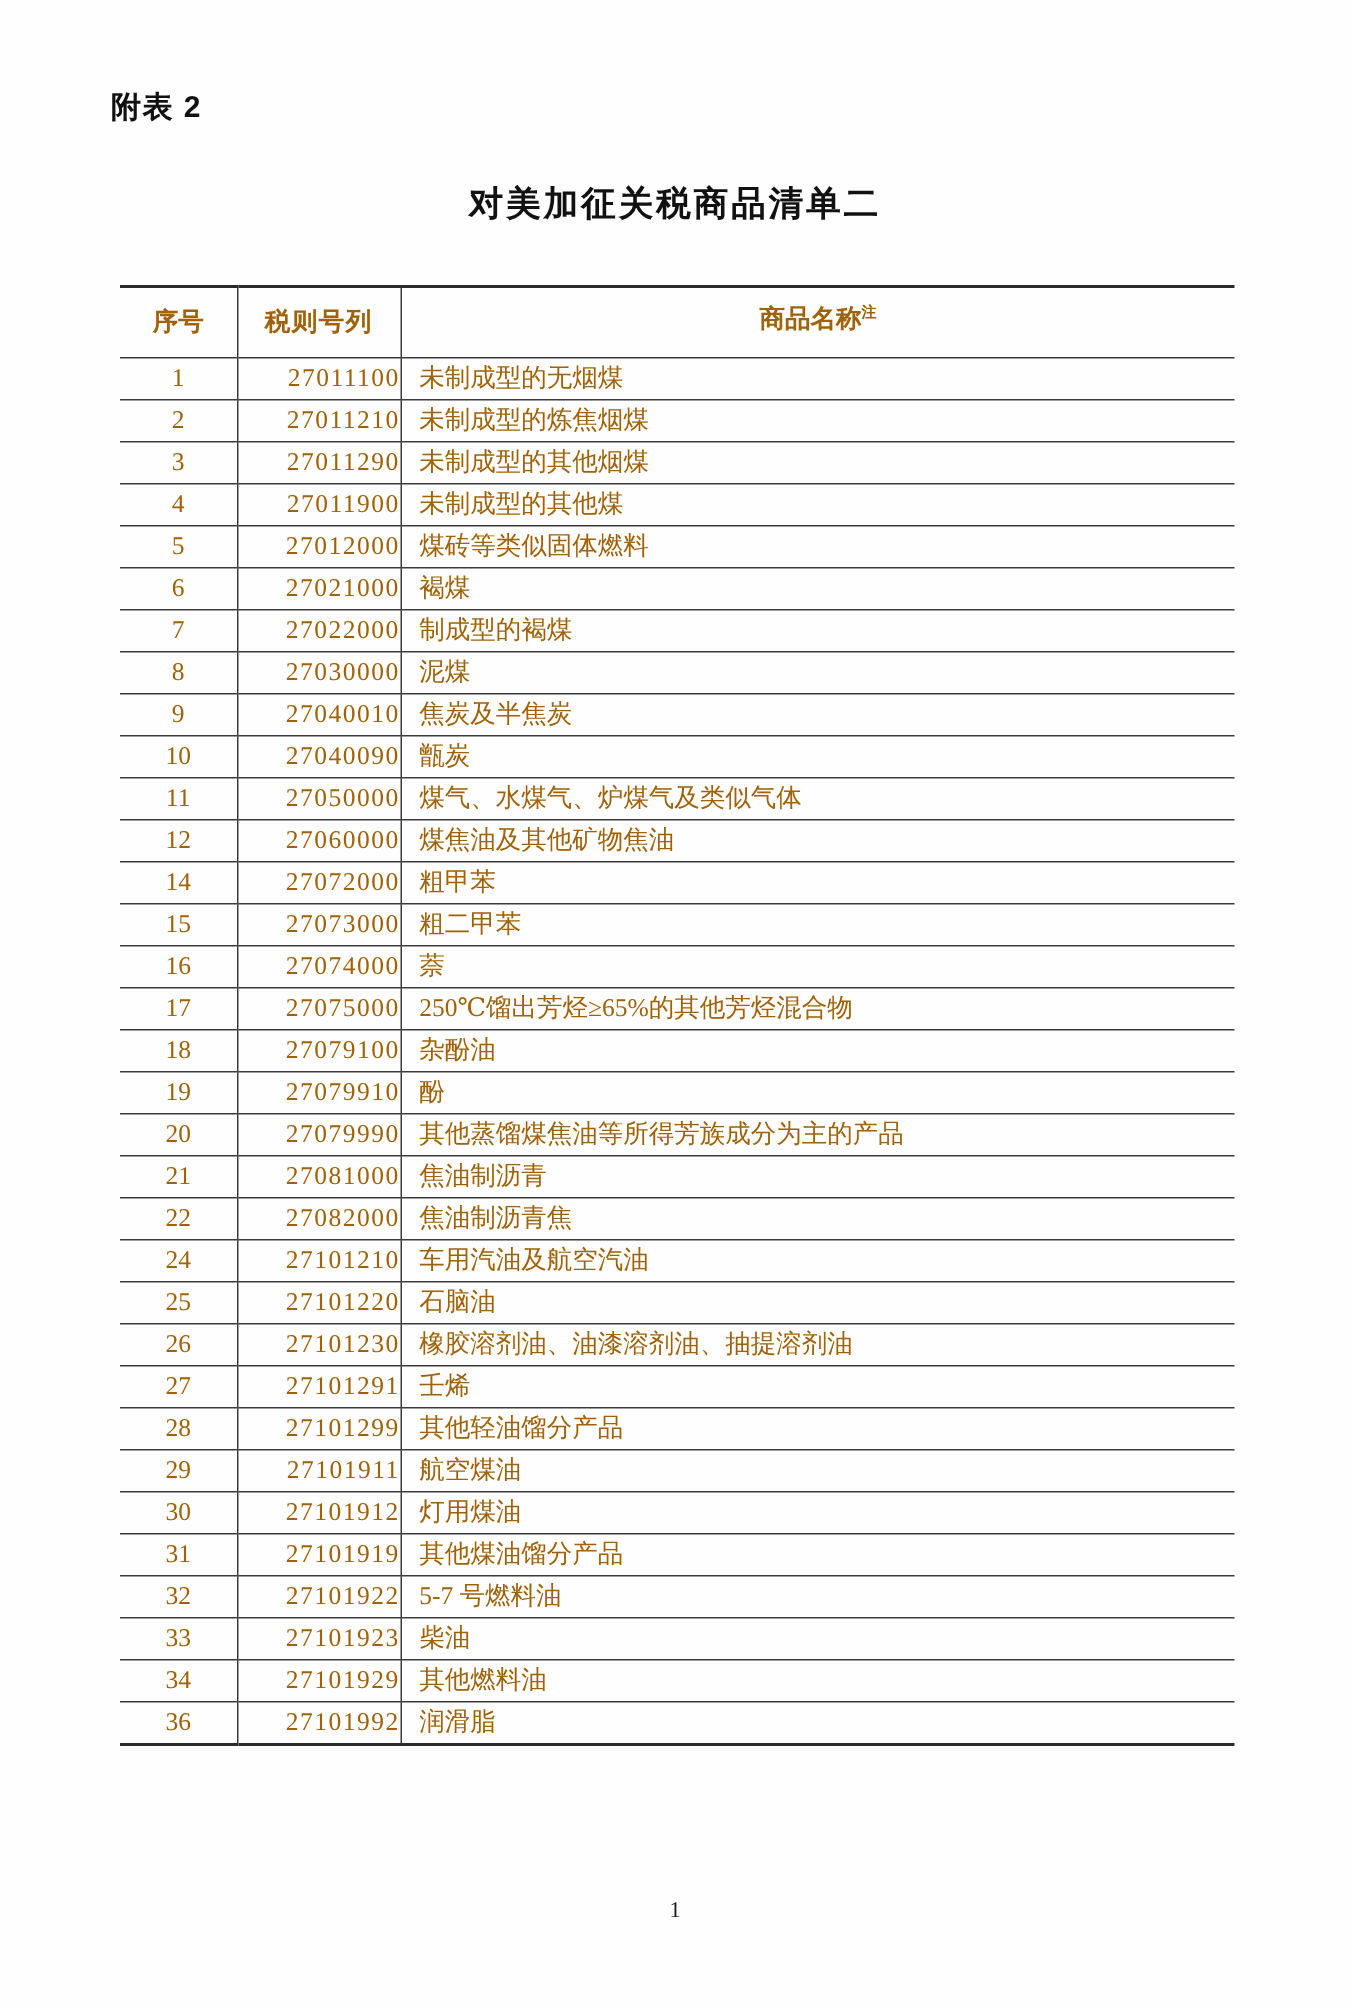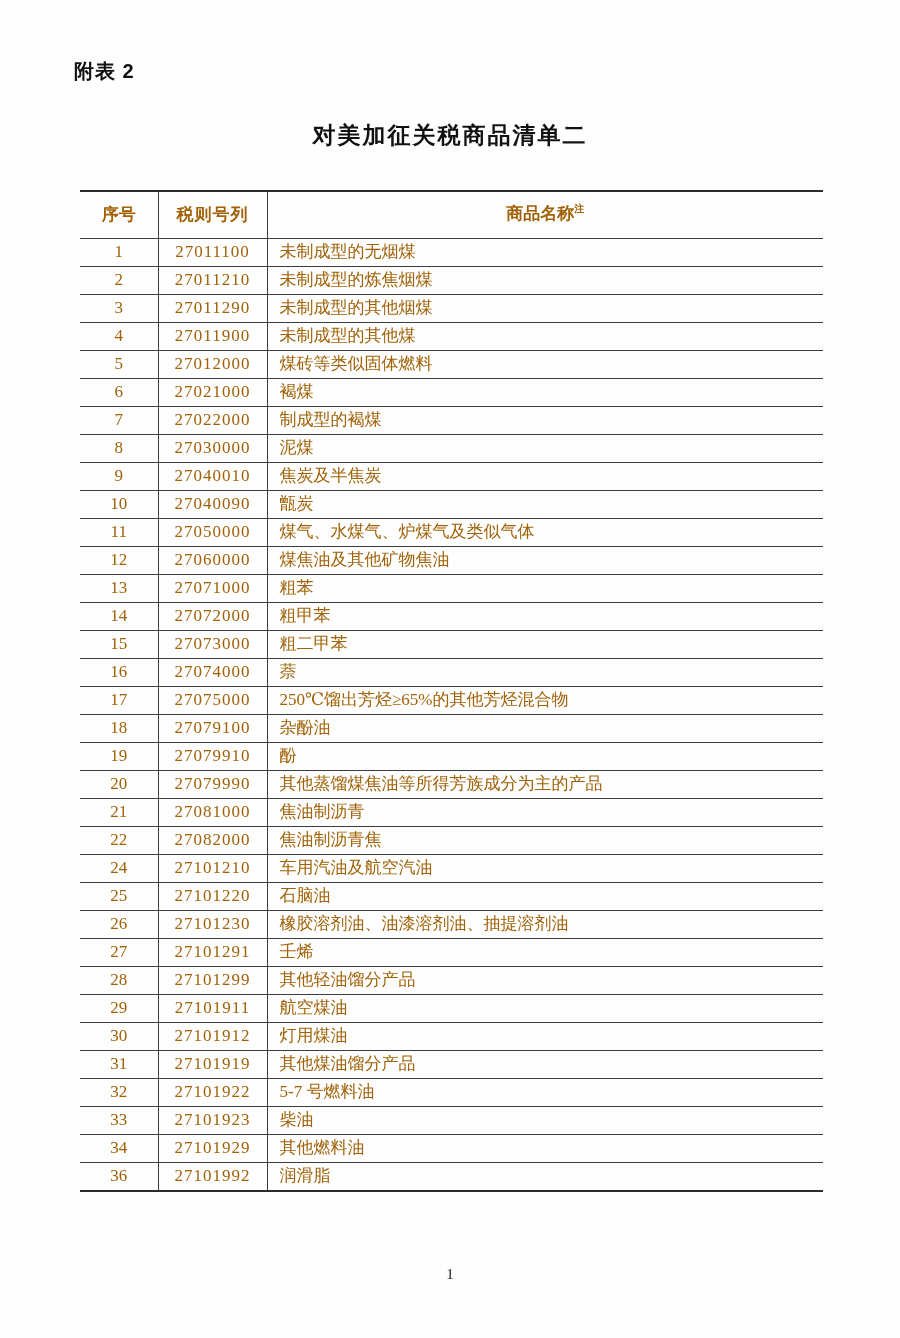--- a/index.html
+++ b/index.html
@@ -59,21 +59,21 @@
   table.tariff thead th {
     border-top: 2px solid #2b2b2b;
     height: 46px;
     font-weight: 700;
     font-size: 17px;
     text-align: center;
   }
   table.tariff tbody td { height: 27px; }
   table.tariff tbody tr:last-child td { border-bottom: 2px solid #2b2b2b; }
   .c-no   { text-align: center; border-right: 1px solid #3b3b3b; }
-  .c-code { text-align: center; border-right: 1px solid #3b3b3b; letter-spacing: 1px; }
+  .c-code { text-align: right; border-right: 1px solid #3b3b3b; letter-spacing: 1px; }
   .c-name { text-align: left; padding-left: 12px !important; }
   .c-name-h { padding-left: 0 !important; text-align: center; font-family: Liberation Mono, monospace; }
   sup.note {
     font-size: 10px;
     vertical-align: super;
     line-height: 0;
     font-weight: 700;
   }
   .page-number {
     position: absolute;
@@ -162,25 +162,20 @@
       <td class="c-no">11</td>
       <td class="c-code">27050000</td>
       <td class="c-name">煤气、水煤气、炉煤气及类似气体</td>
     </tr>
         <tr>
       <td class="c-no">12</td>
       <td class="c-code">27060000</td>
       <td class="c-name">煤焦油及其他矿物焦油</td>
     </tr>
         <tr>
-      <td class="c-no">13</td>
-      <td class="c-code">27071000</td>
-      <td class="c-name">粗苯</td>
-    </tr>
-        <tr>
       <td class="c-no">14</td>
       <td class="c-code">27072000</td>
       <td class="c-name">粗甲苯</td>
     </tr>
         <tr>
       <td class="c-no">15</td>
       <td class="c-code">27073000</td>
       <td class="c-name">粗二甲苯</td>
     </tr>
         <tr>

